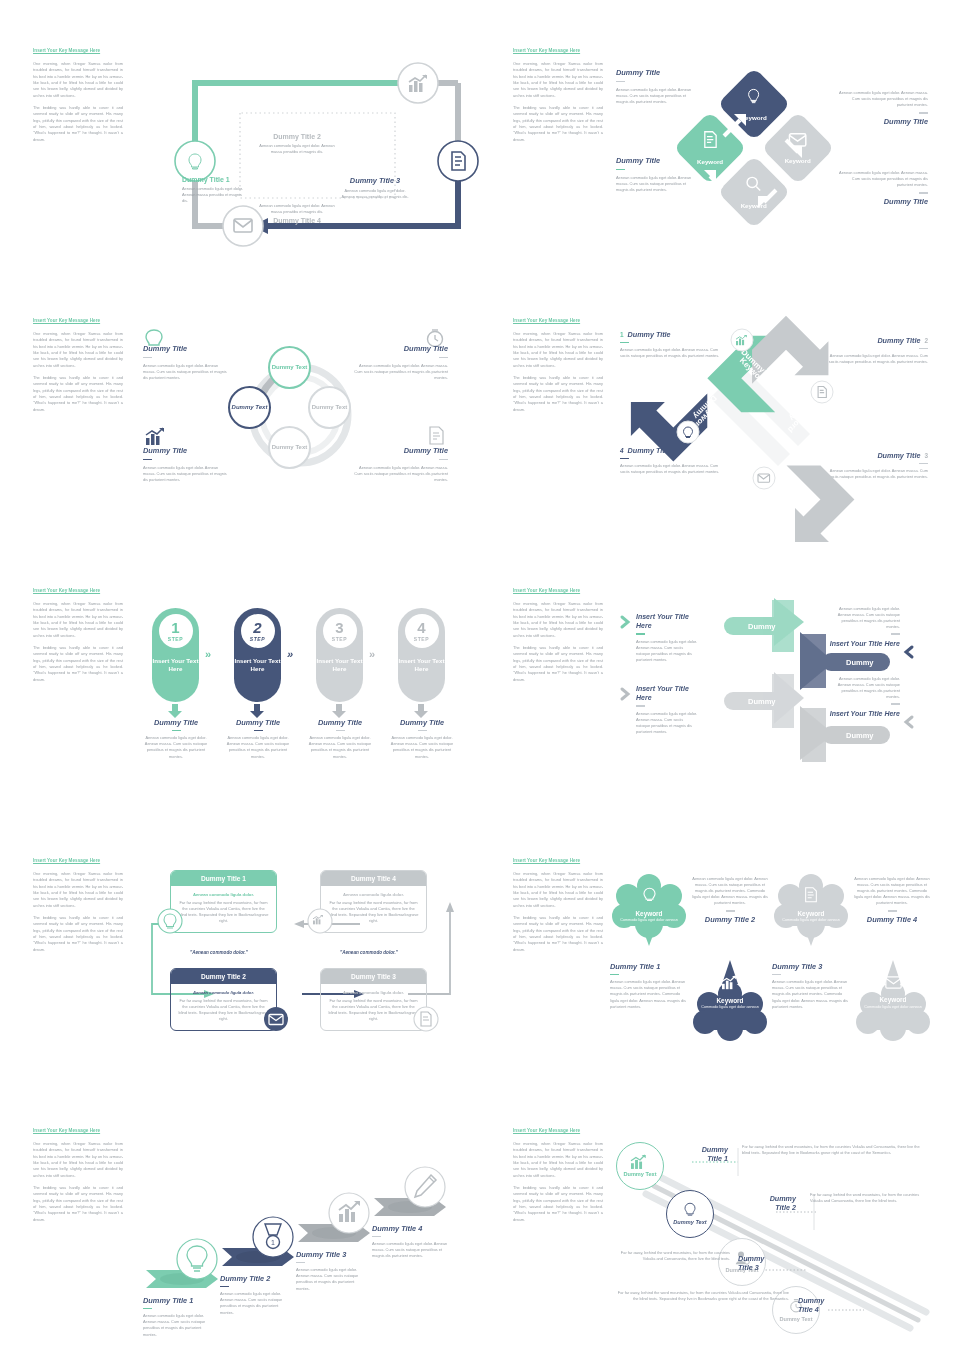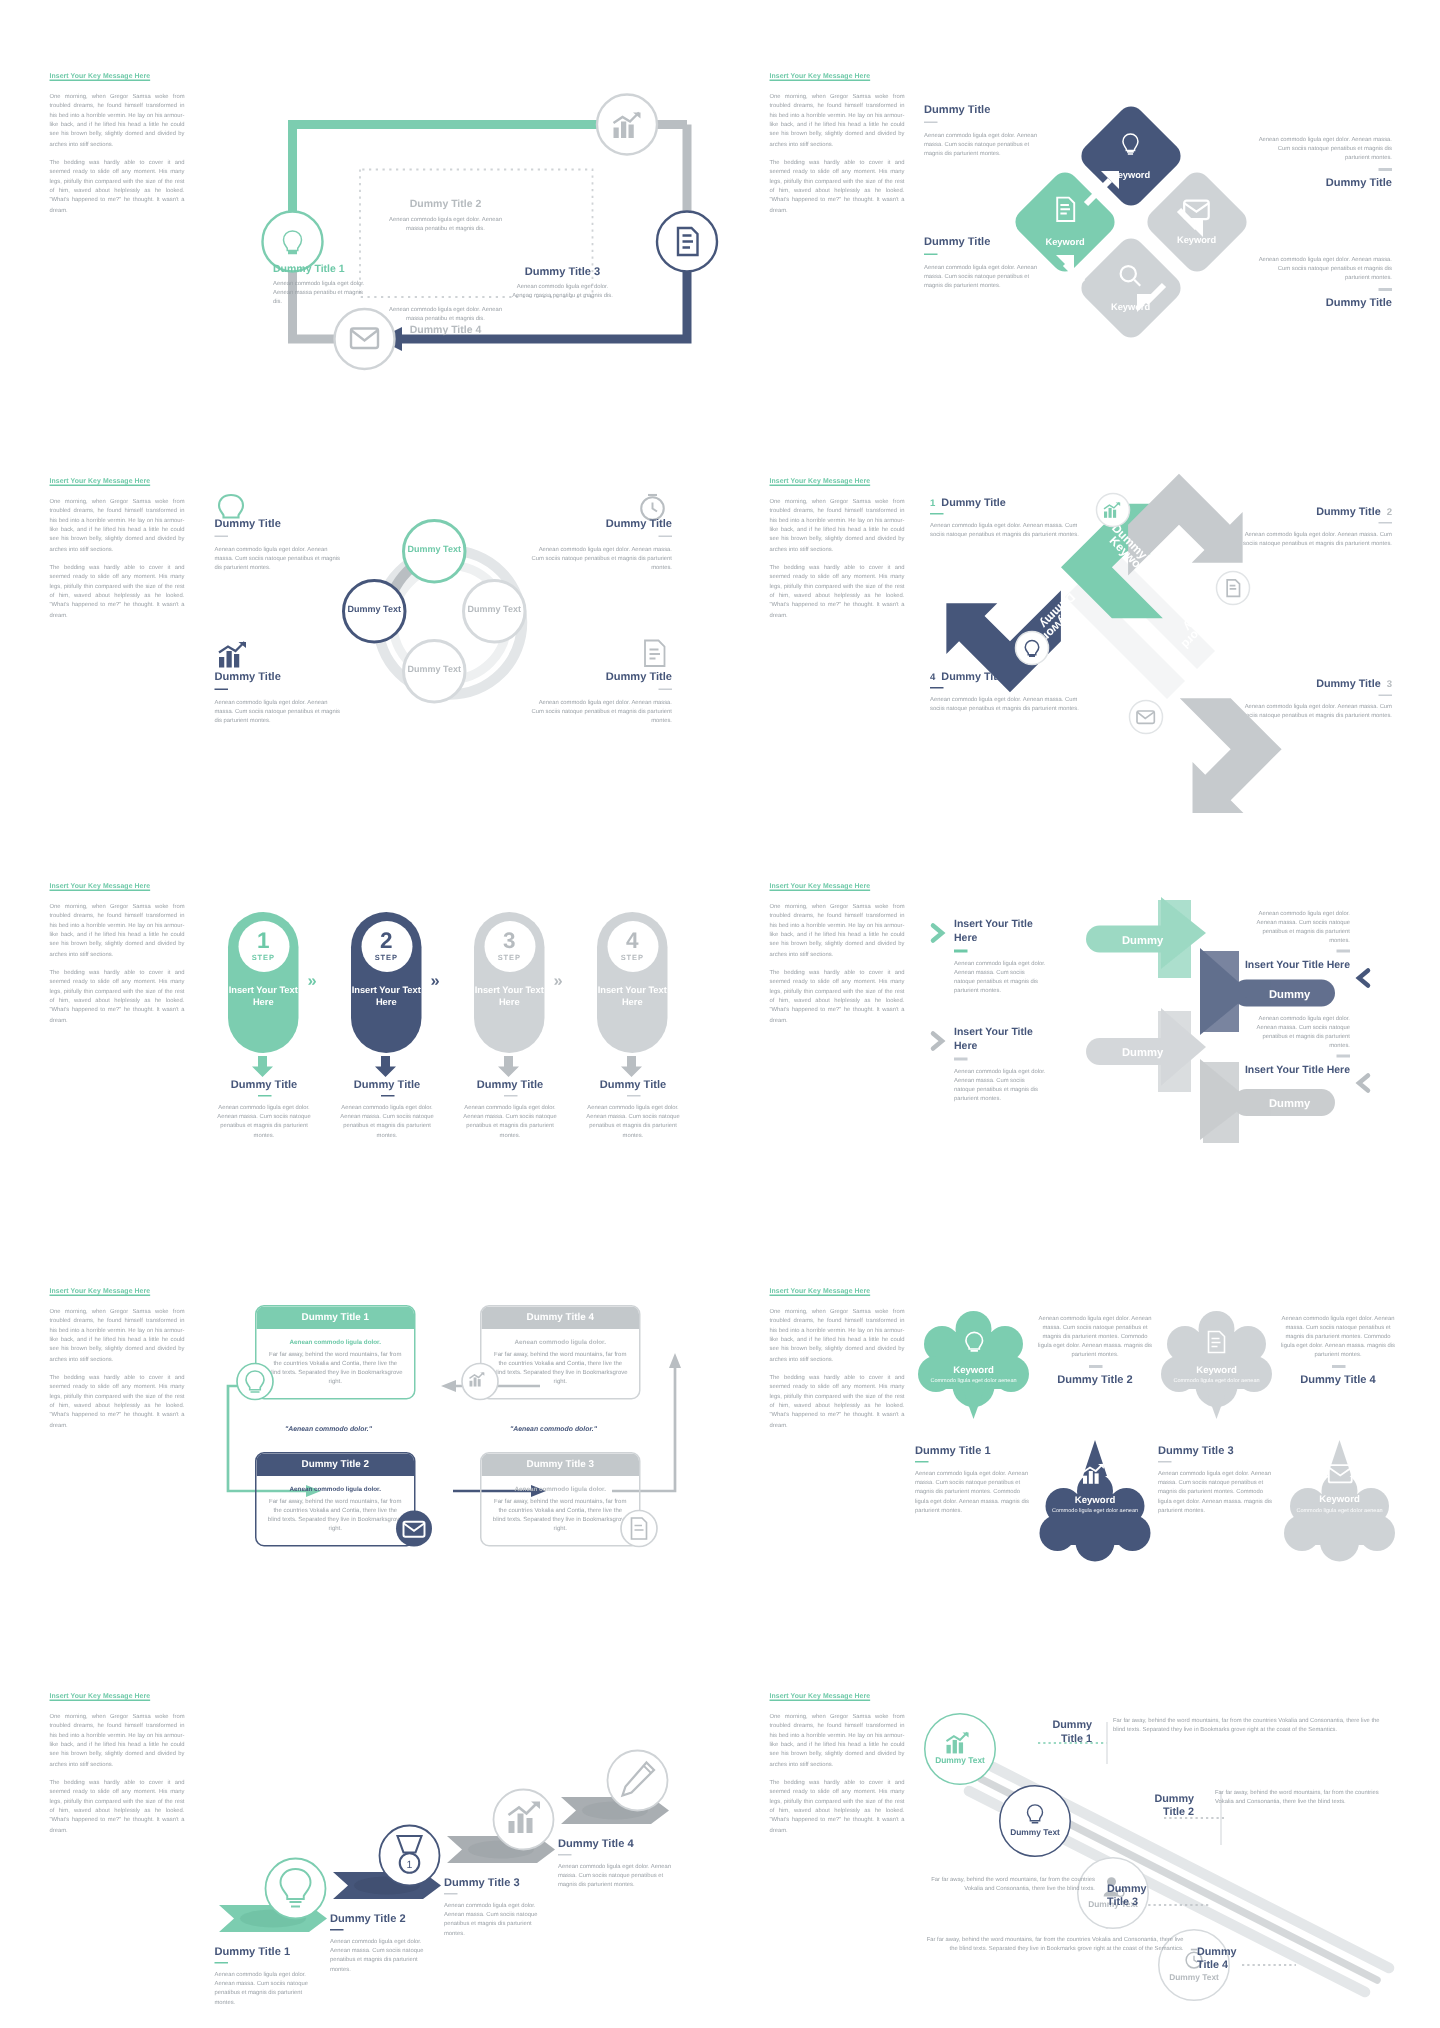--- a/index.html
+++ b/index.html
@@ -18,21 +18,21 @@
   .keymsg .km-title {
     color: #6ec9a8; font-size: 4.6px; font-weight: bold;
     text-decoration: underline; letter-spacing: .05px; line-height: 1.5;
   }
   .keymsg p {
     color: #9aa0a6; font-size: 3.9px; line-height: 1.62;
     text-align: justify; margin-top: 6px;
   }
 
   
-  .t-title { color: #46567a; font-weight: bold; }
+  .t-title { color: #46567a; font-weight: bold; font-style: italic; }
   .t-green { color: #6ec9a8; }
   .t-gray  { color: #b6bbbf; }
   .body-s  { color: #9aa0a6; font-size: 3.9px; line-height: 1.55; }
   .rule { width: 9px; height: 1.4px; background: #c9ced3; margin: 3px 0; }
   .rule.g { background: #6ec9a8; }
   .rule.n { background: #46567a; }
   .rule.r { margin-left: auto; }
   .ctr { text-align: center; }
   .rt  { text-align: right; }
 

